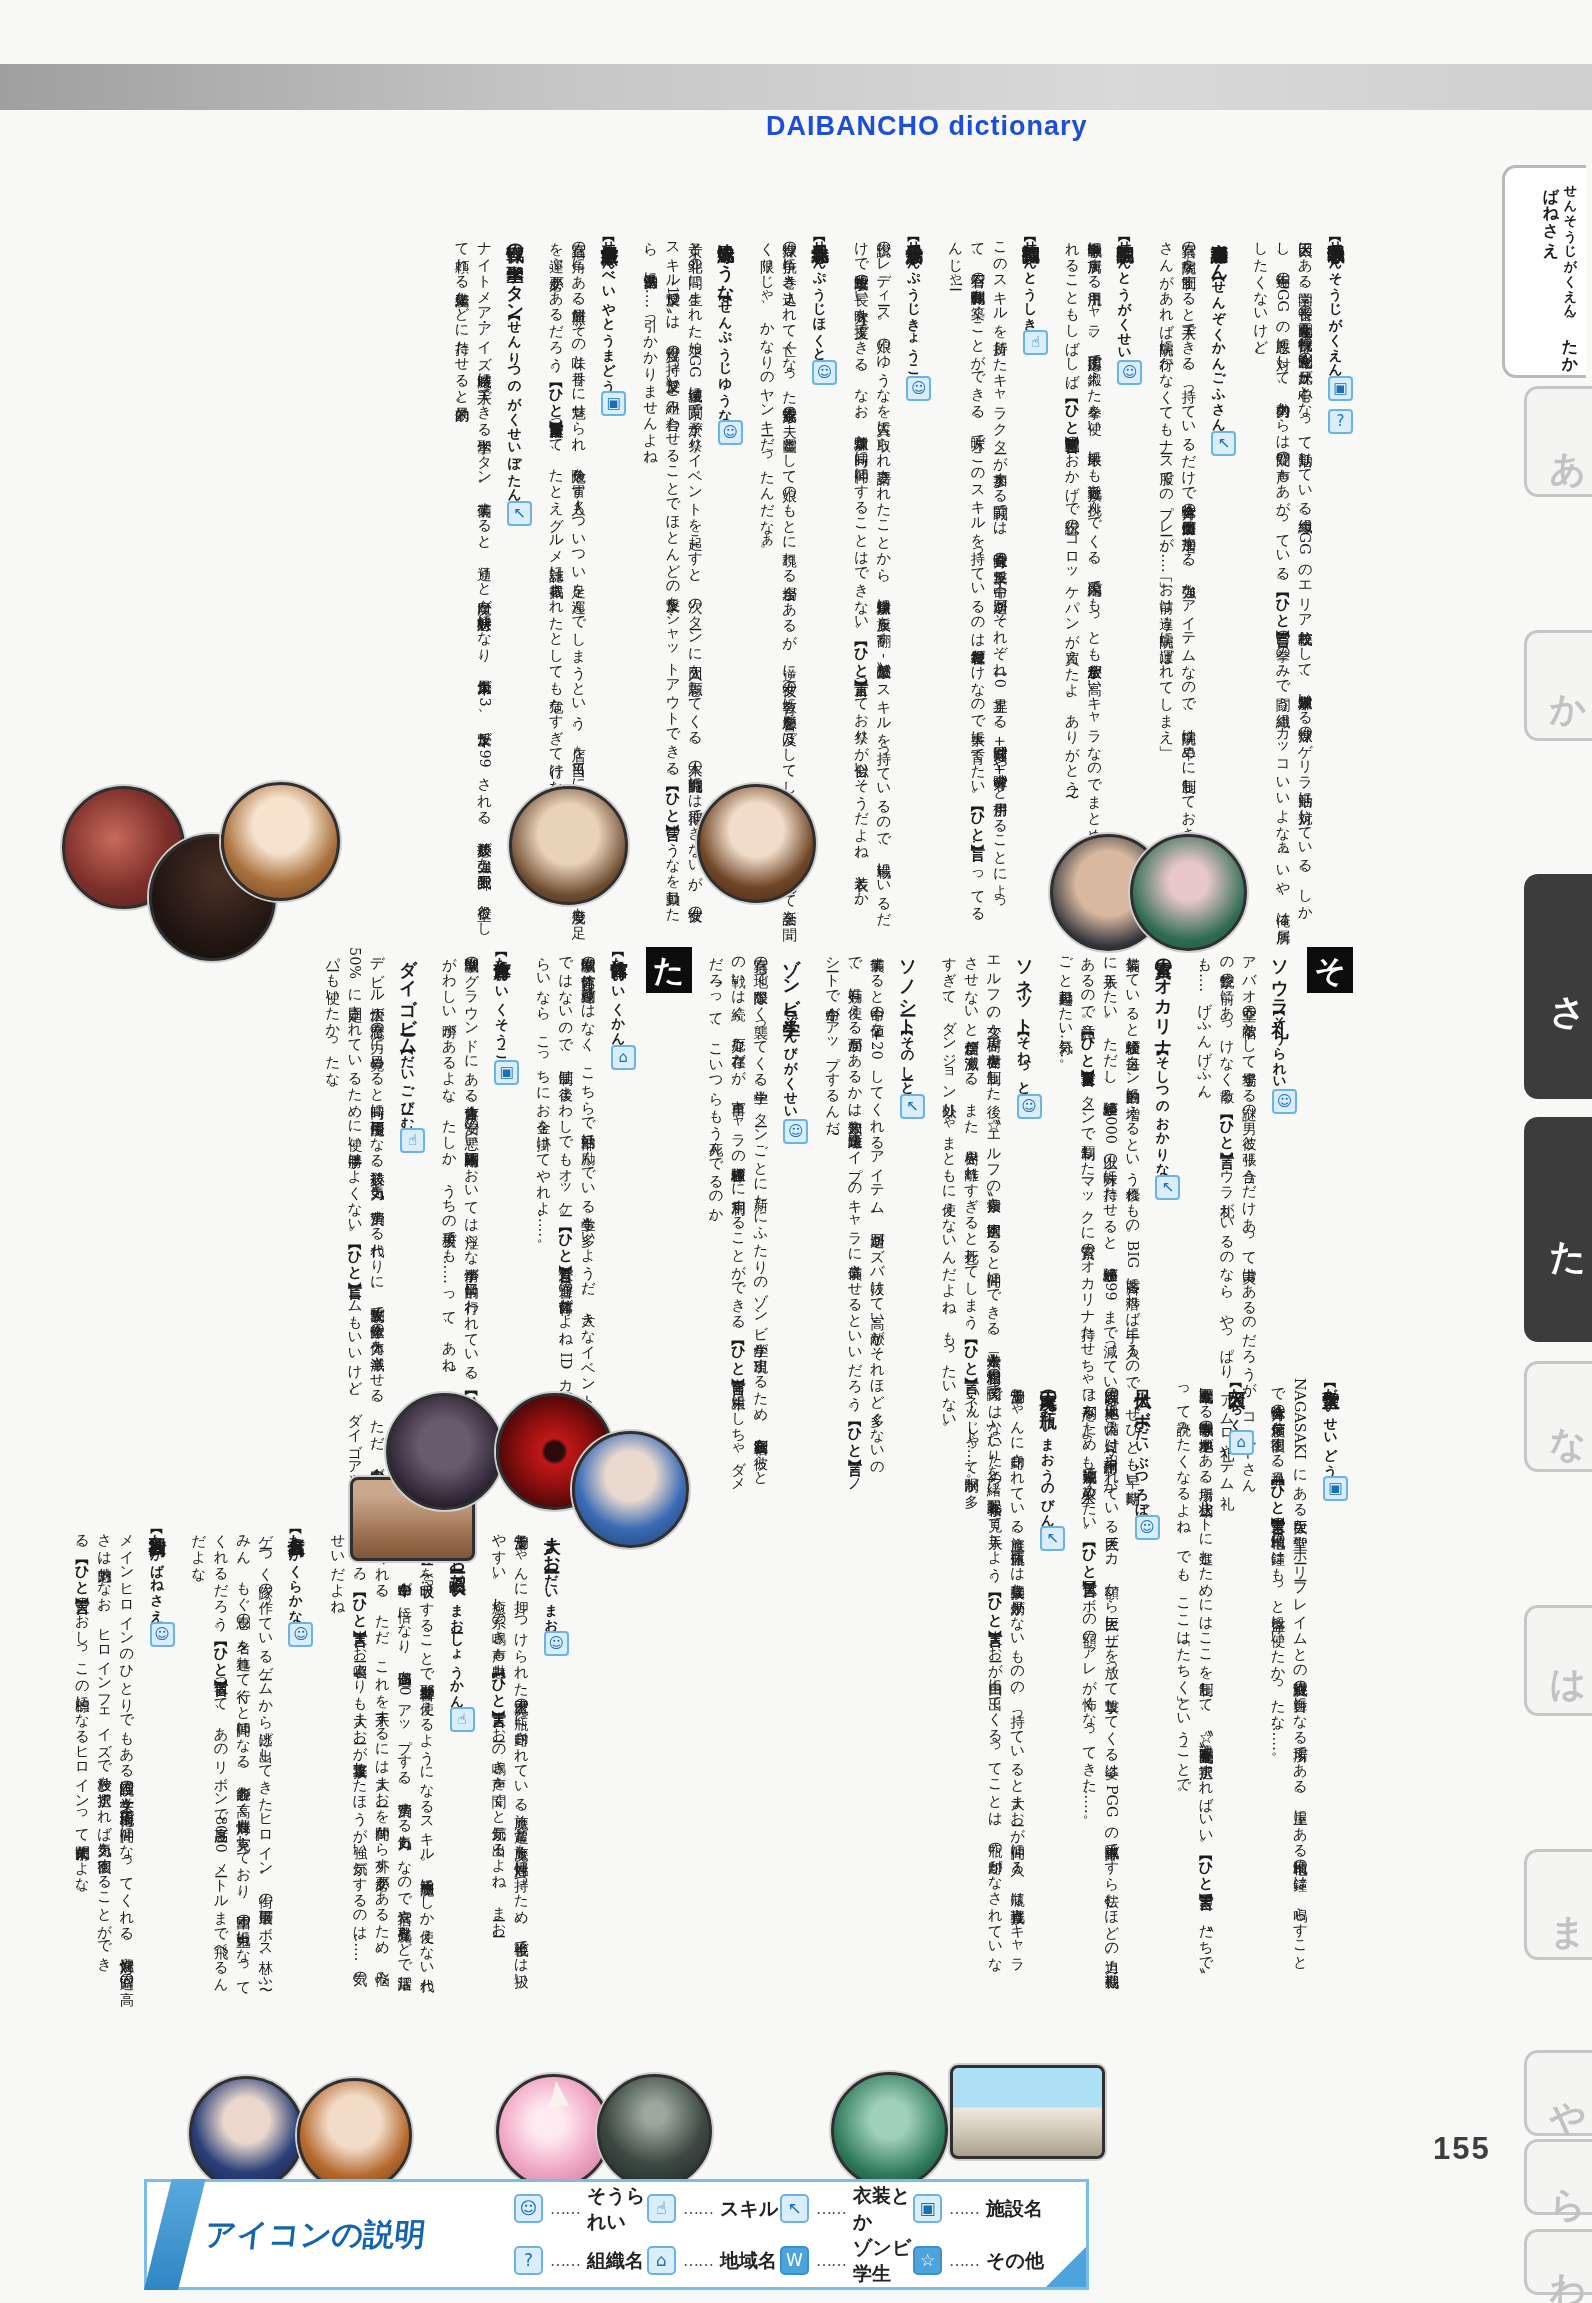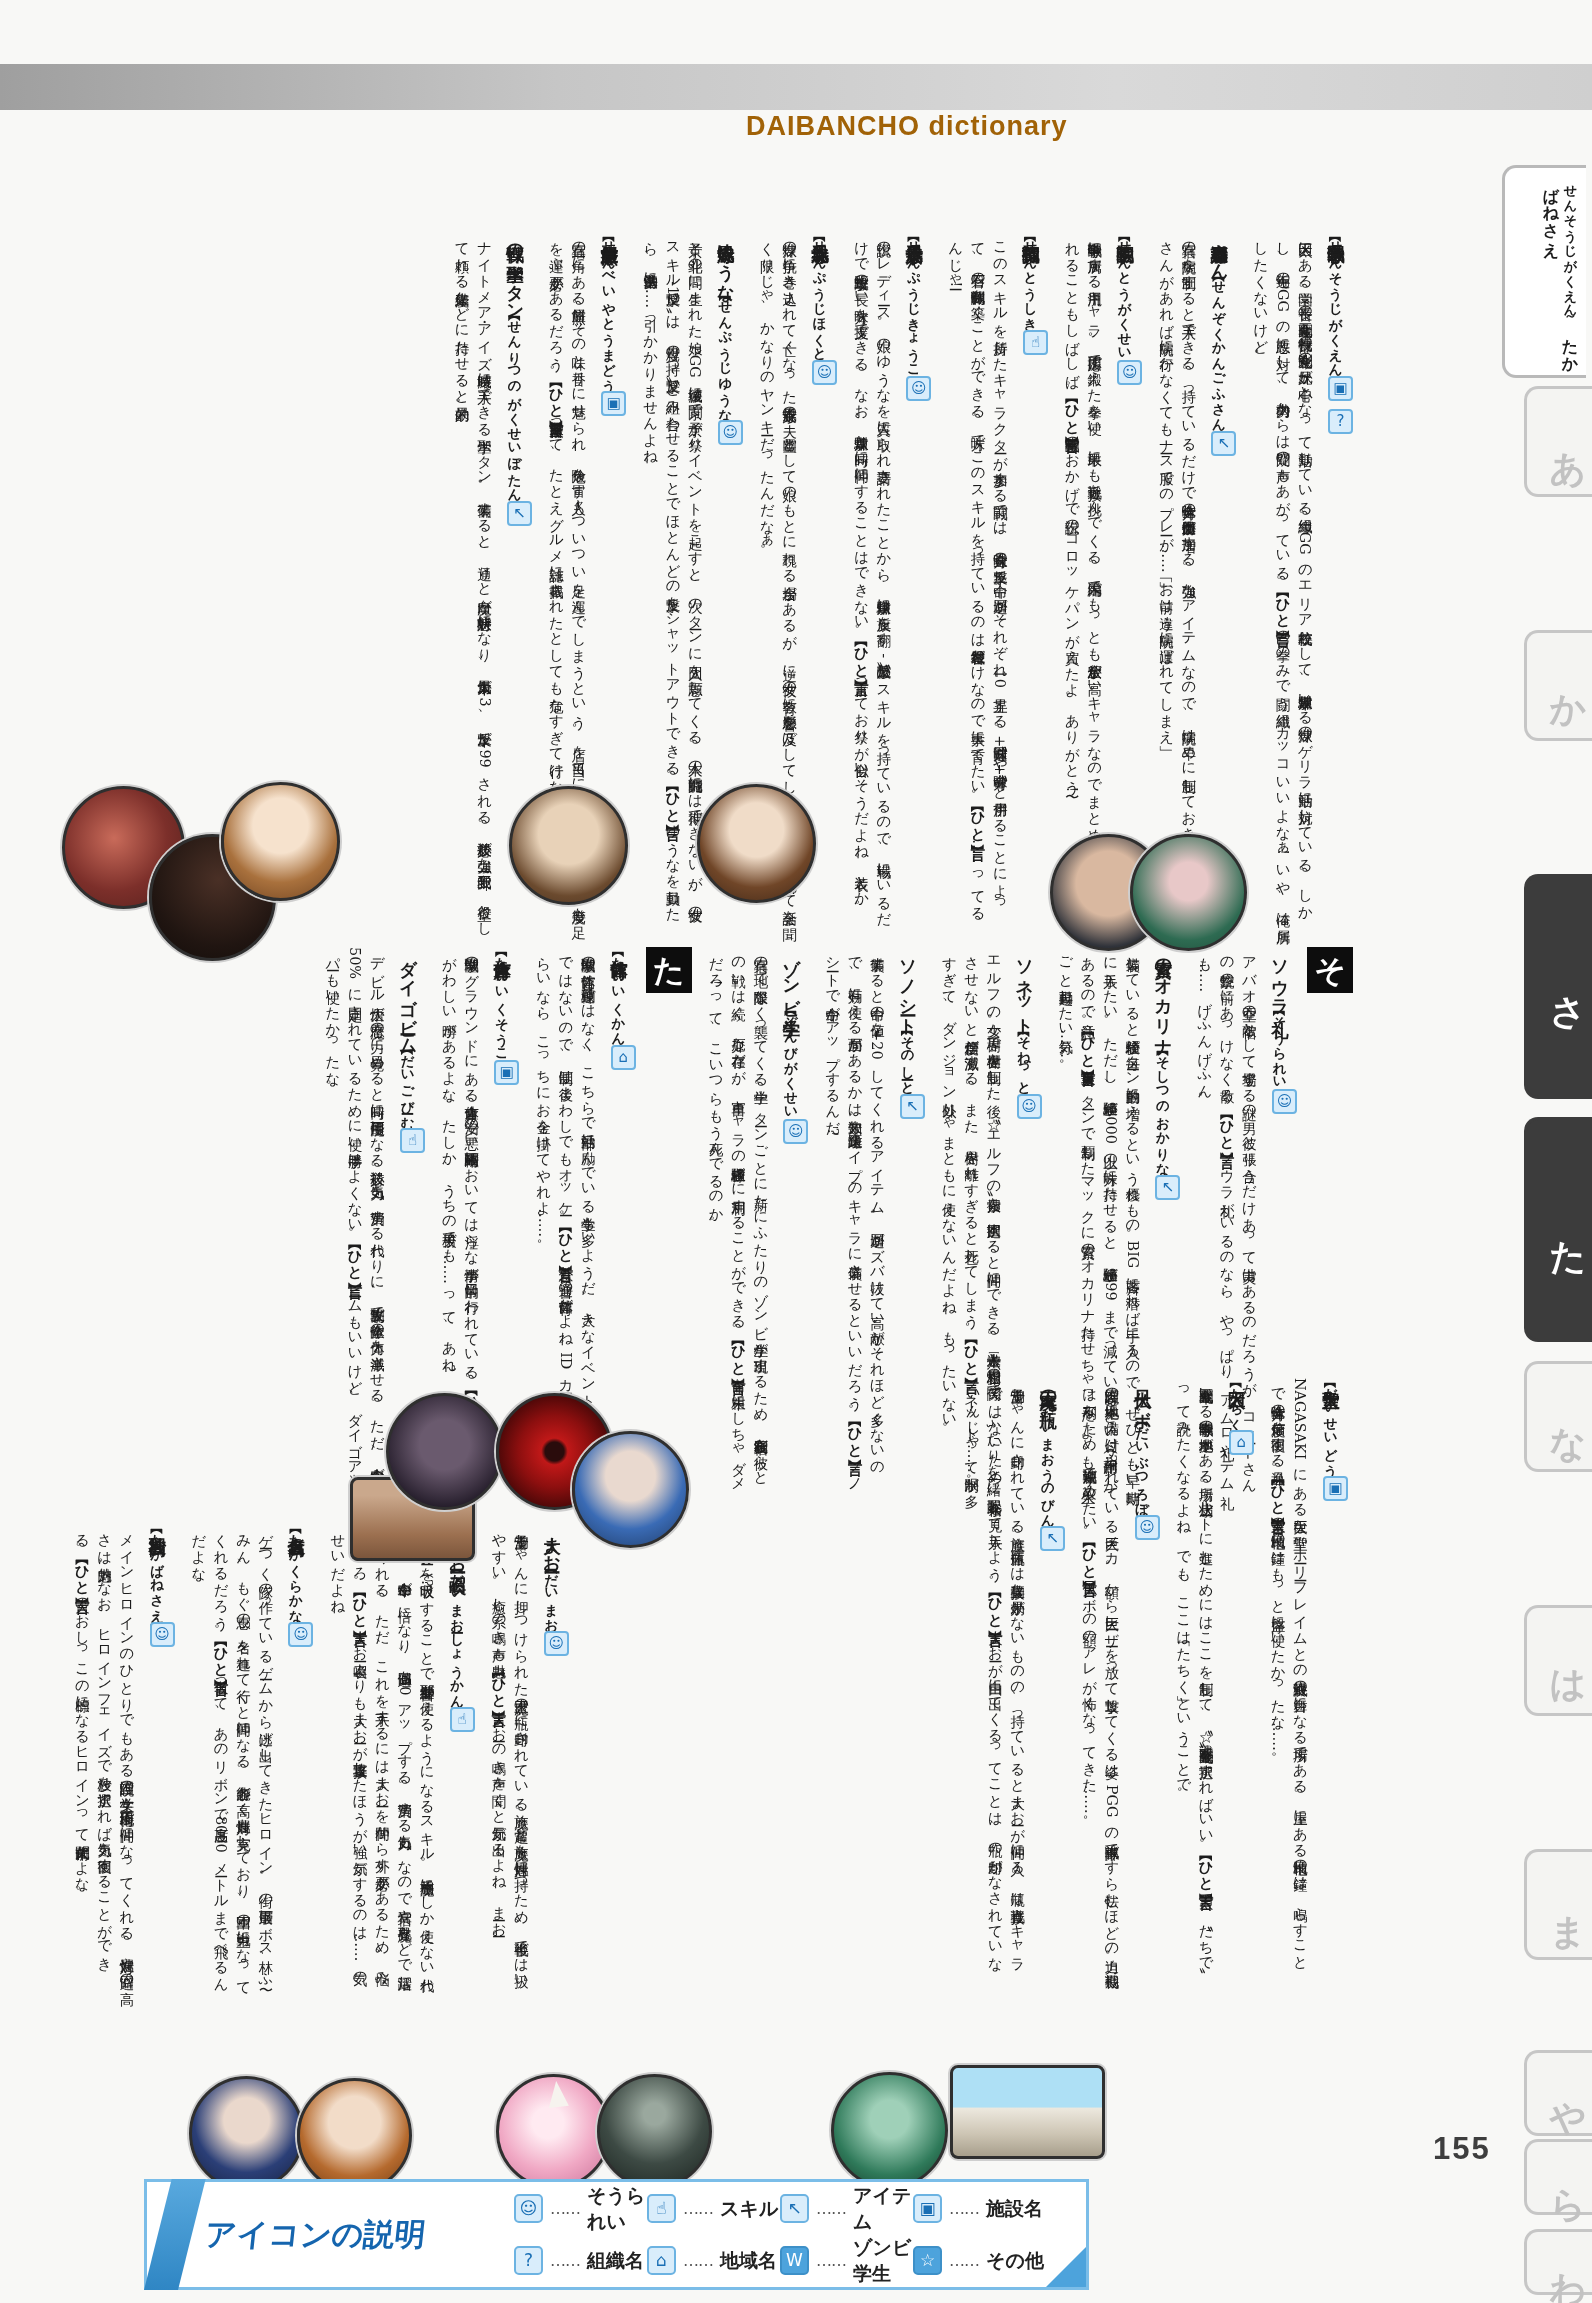--- a/index.html
+++ b/index.html
@@ -1,23 +1,23 @@
 <!DOCTYPE html>
 <html><head>
 <meta charset="utf-8">
 <style>
   html,body{margin:0;padding:0;}
   body{width:1592px;height:2303px;position:relative;background:#f8f8f6;
        font-family:"DejaVu Serif","Liberation Serif",serif;color:#1c1c1c;overflow:hidden;}
   
   .top-bar{position:absolute;left:0;top:64px;width:1592px;height:46px;
        background:linear-gradient(90deg,#9f9f9f,#c6c6c6 35%,#d9d9d9 70%,#cfcfcf);}
-  .hdr-title{position:absolute;left:746px;top:111px;width:418px;
+  .hdr-title{position:absolute;left:766px;top:111px;width:418px;
        font-family:"Liberation Sans",sans-serif;font-size:27px;letter-spacing:1px;
-       color:#a16207;font-weight:bold;}
+       color:#1d4ed8;font-weight:bold;}
   
   .range-tab{position:absolute;left:1502px;top:165px;width:84px;height:213px;
        border:3px solid #b9b9b9;border-right:none;border-radius:14px 0 0 14px;background:#fff;
        writing-mode:vertical-rl;padding:8px 6px;box-sizing:border-box;
        font-family:"DejaVu Sans","Liberation Sans",sans-serif;}
   .range-tab .l1{font-size:13px;font-weight:bold;line-height:1.05;}
   .range-tab .l2{font-size:16px;font-weight:bold;line-height:1.05;}
   
   .tab{position:absolute;left:1524px;width:68px;box-sizing:border-box;
        border:3px solid #c6c6c6;border-right:none;border-radius:14px 0 0 14px;
@@ -179,21 +179,21 @@
         <span class="leg-label">スキル</span>
       </div>
       <div class="leg-item">
         <span class="leg-icon region">⌂</span>
         <span class="leg-dots">……</span>
         <span class="leg-label">地域名</span>
       </div>
       <div class="leg-item">
         <span class="leg-icon item">↖</span>
         <span class="leg-dots">……</span>
-        <span class="leg-label">アイテム</span>
+        <span class="leg-label">衣装とか</span>
       </div>
       <div class="leg-item">
         <span class="leg-icon world">W</span>
         <span class="leg-dots">……</span>
         <span class="leg-label">ゾンビ学生</span>
       </div>
       <div class="leg-item">
         <span class="leg-icon facility">▣</span>
         <span class="leg-dots">……</span>
         <span class="leg-label">施設名</span>

